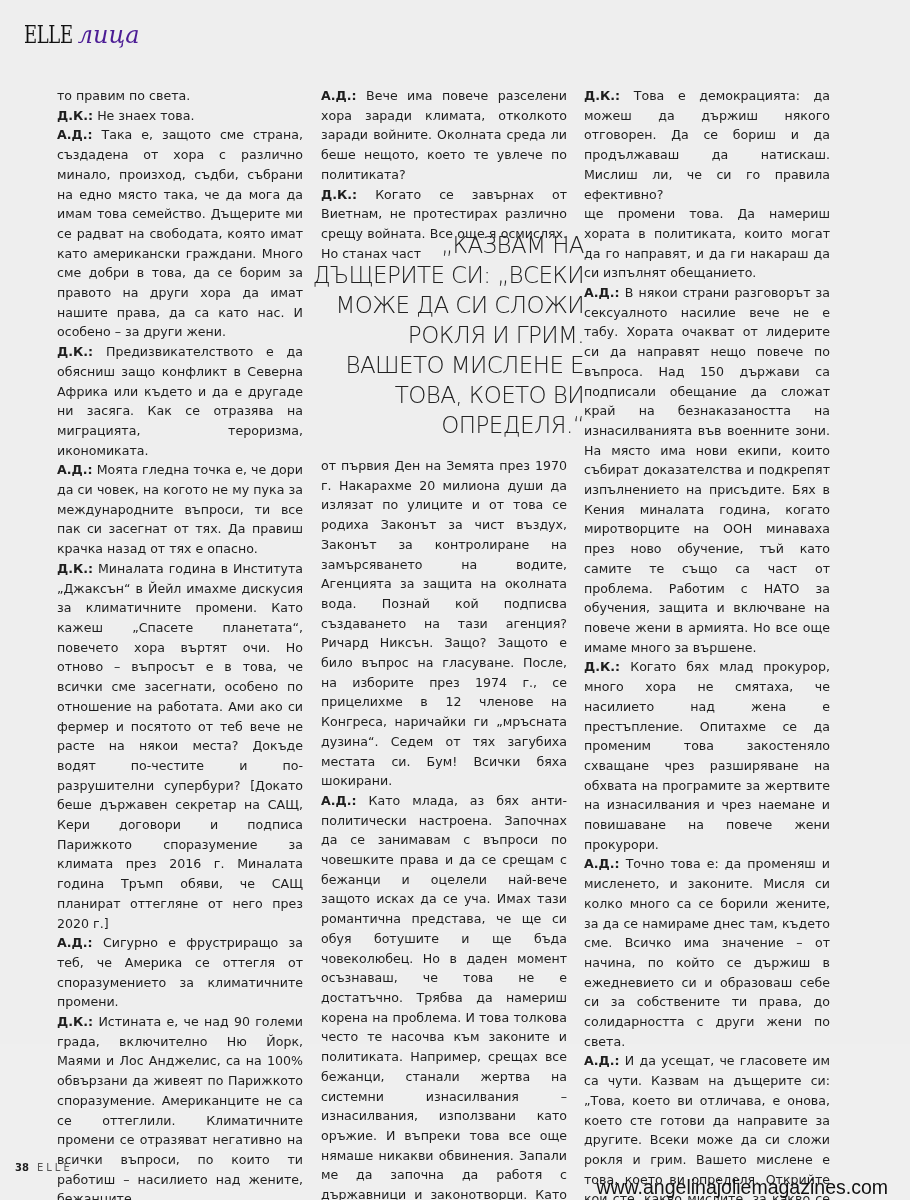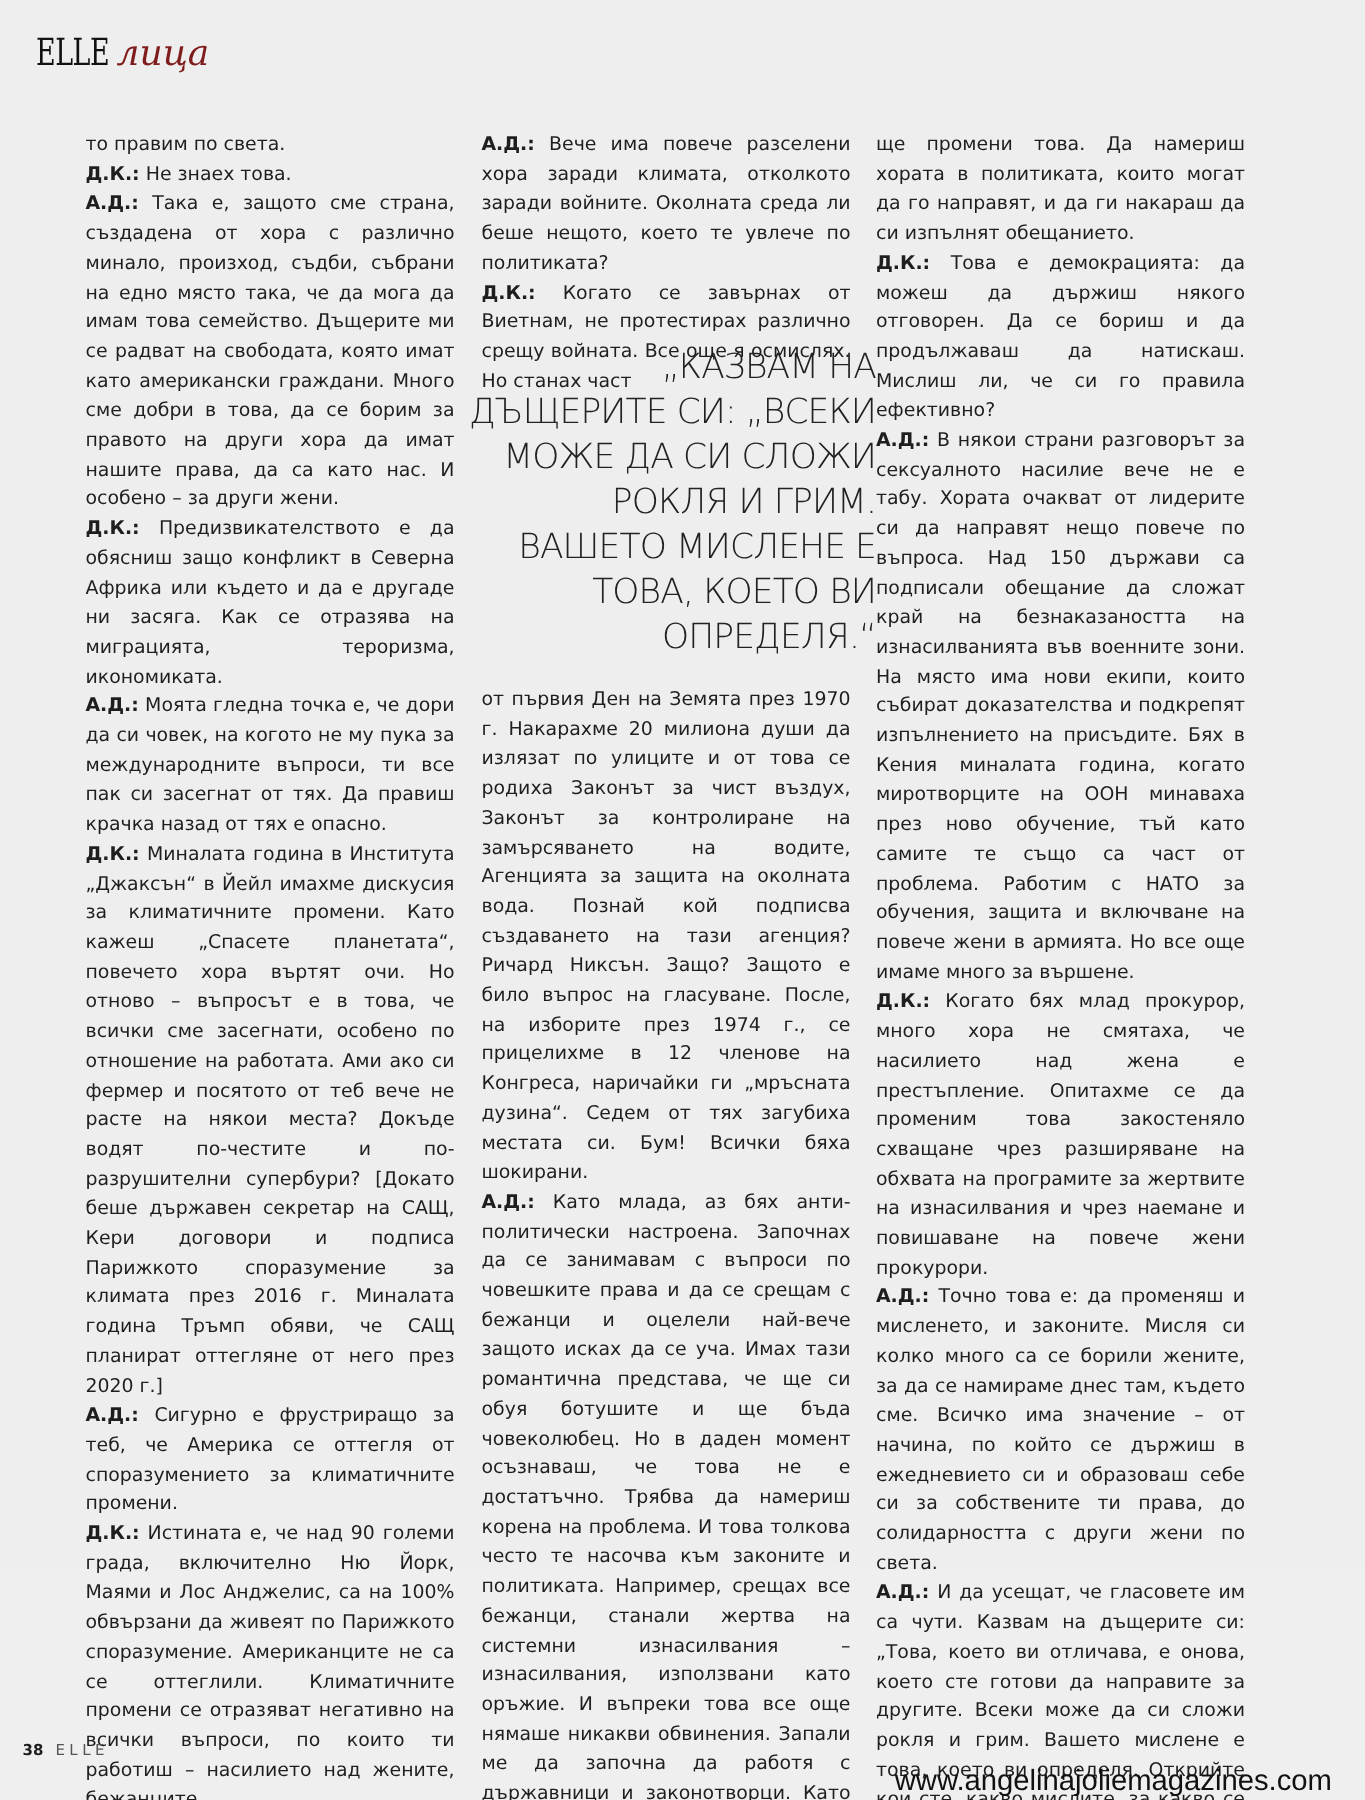--- a/index.html
+++ b/index.html
@@ -10,21 +10,21 @@
     color:#1e1e1e;
     position:relative;
   }
   .page { position:absolute; left:0; top:0; width:910px; height:1044px; background:#eeeeee; }
   .masthead { position:absolute; left:24px; top:20px; display:flex; align-items:baseline; }
   .masthead .brand {
     font-family:"DejaVu Serif", serif; font-size:25px; letter-spacing:-0.5px;
     transform:scaleX(0.72); transform-origin:left bottom; display:inline-block; color:#111;
   }
   .masthead .section {
-    font-family:"DejaVu Serif", serif; font-style:italic; font-size:24px; color:#7f1d1d;
+    font-family:"DejaVu Serif", serif; font-style:italic; font-size:24px; color:#4c1d95;
     margin-left:-14px;
   }
   .col {
     position:absolute; top:86px;
     font-size:12.6px; line-height:19.7px; text-align:justify;
   }
   .col p { margin:0; }
   .col1 { left:57px; width:246px; }
   .col2 { left:321px; width:246px; }
   .col3 { left:584px; width:246px; }
@@ -69,22 +69,22 @@
       <p><span class="sp">Д.К.:</span> <span>Когато се завърнах от Виетнам, не протестирах различно срещу войната. Все още я осмислях. Но станах част</span></p>
     </div>
 
   <div class="quote">„Казвам на дъщерите си: „Всеки може да си сложи рокля и грим. Вашето мислене е това, което ви определя.“</div>
 
   <div class="col col2 col2b">
       <p><span>от първия Ден на Земята през 1970 г. Накарахме 20 милиона души да излязат по улиците и от това се родиха Законът за чист въздух, Законът за контролиране на замърсяването на водите, Агенцията за защита на околната вода. Познай кой подписва създаването на тази агенция? Ричард Никсън. Защо? Защото е било въпрос на гласуване. После, на изборите през 1974 г., се прицелихме в 12 членове на Конгреса, наричайки ги „мръсната дузина“. Седем от тях загубиха местата си. Бум! Всички бяха шокирани.</span></p>
       <p><span class="sp">А.Д.:</span> <span>Като млада, аз бях анти-политически настроена. Започнах да се занимавам с въпроси по човешките права и да се срещам с бежанци и оцелели най-вече защото исках да се уча. Имах тази романтична представа, че ще си обуя ботушите и ще бъда човеколюбец. Но в даден момент осъзнаваш, че това не е достатъчно. Трябва да намериш корена на проблема. И това толкова често те насочва към законите и политиката. Например, срещах все бежанци, станали жертва на системни изнасилвания – изнасилвания, използвани като оръжие. И въпреки това все още нямаше никакви обвинения. Запали ме да започна да работя с държавници и законотворци. Като се стигне до това, ние все така се отнасяме към насилието над жени като към някакъв вид по-малко престъпление.</span></p>
     </div>
   <div class="col col3">
+      <p><span class="sp">Д.К.:</span> <span>Това е демокрацията: да можеш да държиш някого отговорен. Да се бориш и да продължаваш да натискаш. Мислиш ли, че си го правила ефективно?</span></p>
       <p><span>ще промени това. Да намериш хората в политиката, които могат да го направят, и да ги накараш да си изпълнят обещанието.</span></p>
-      <p><span class="sp">Д.К.:</span> <span>Това е демокрацията: да можеш да държиш някого отговорен. Да се бориш и да продължаваш да натискаш. Мислиш ли, че си го правила ефективно?</span></p>
       <p><span class="sp">А.Д.:</span> <span>В някои страни разговорът за сексуалното насилие вече не е табу. Хората очакват от лидерите си да направят нещо повече по въпроса. Над 150 държави са подписали обещание да сложат край на безнаказаността на изнасилванията във военните зони. На място има нови екипи, които събират доказателства и подкрепят изпълнението на присъдите. Бях в Кения миналата година, когато миротворците на ООН минаваха през ново обучение, тъй като самите те също са част от проблема. Работим с НАТО за обучения, защита и включване на повече жени в армията. Но все още имаме много за вършене.</span></p>
       <p><span class="sp">Д.К.:</span> <span>Когато бях млад прокурор, много хора не смятаха, че насилието над жена е престъпление. Опитахме се да променим това закостеняло схващане чрез разширяване на обхвата на програмите за жертвите на изнасилвания и чрез наемане и повишаване на повече жени прокурори.</span></p>
       <p><span class="sp">А.Д.:</span> <span>Точно това е: да променяш и мисленето, и законите. Мисля си колко много са се борили жените, за да се намираме днес там, където сме. Всичко има значение – от начина, по който се държиш в ежедневието си и образоваш себе си за собствените ти права, до солидарността с други жени по света.</span></p>
       <p><span class="sp">А.Д.:</span> <span>И да усещат, че гласовете им са чути. Казвам на дъщерите си: „Това, което ви отличава, е онова, което сте готови да направите за другите. Всеки може да си сложи рокля и грим. Вашето мислене е това, което ви определя. Открийте кои сте, какво мислите, за какво се застъпвате. И се борете за другите да имат същите тези свободи. Животът в служба на другите си заслужава да се живее.“</span></p>
     </div>
 
   <div class="folio">
     <span class="num">38</span>
     <span class="mag">ELLE</span>
   </div>

